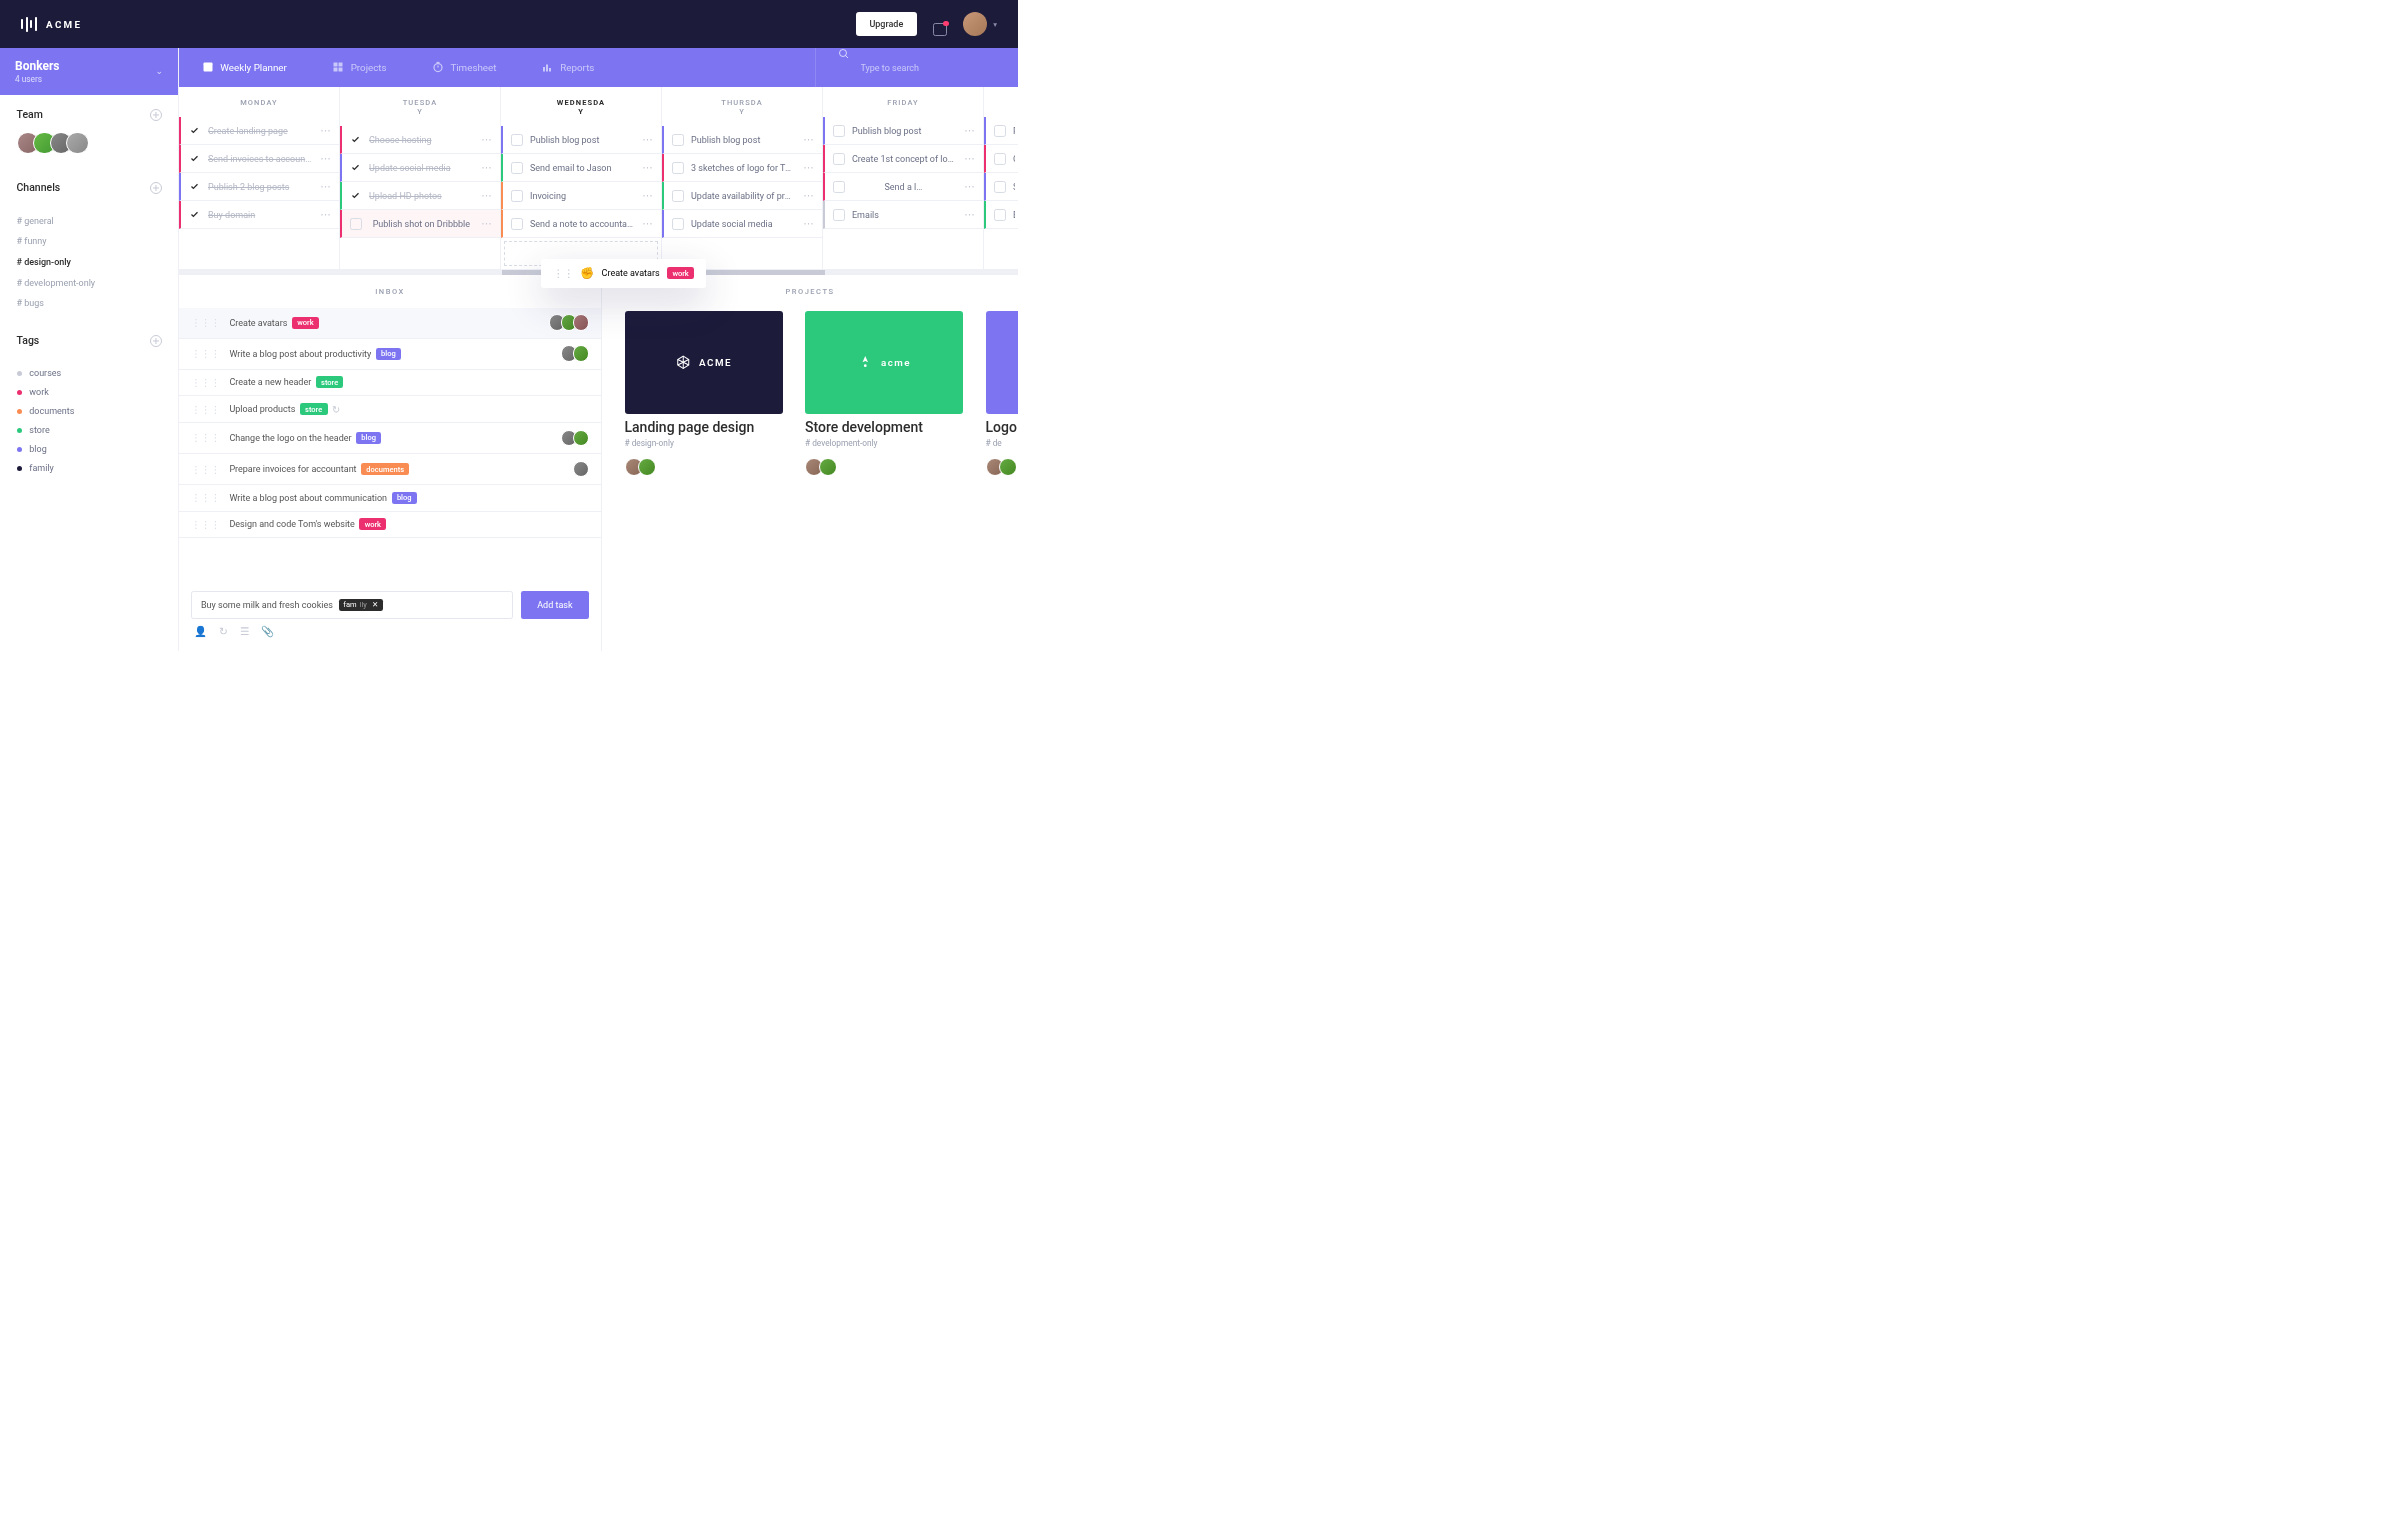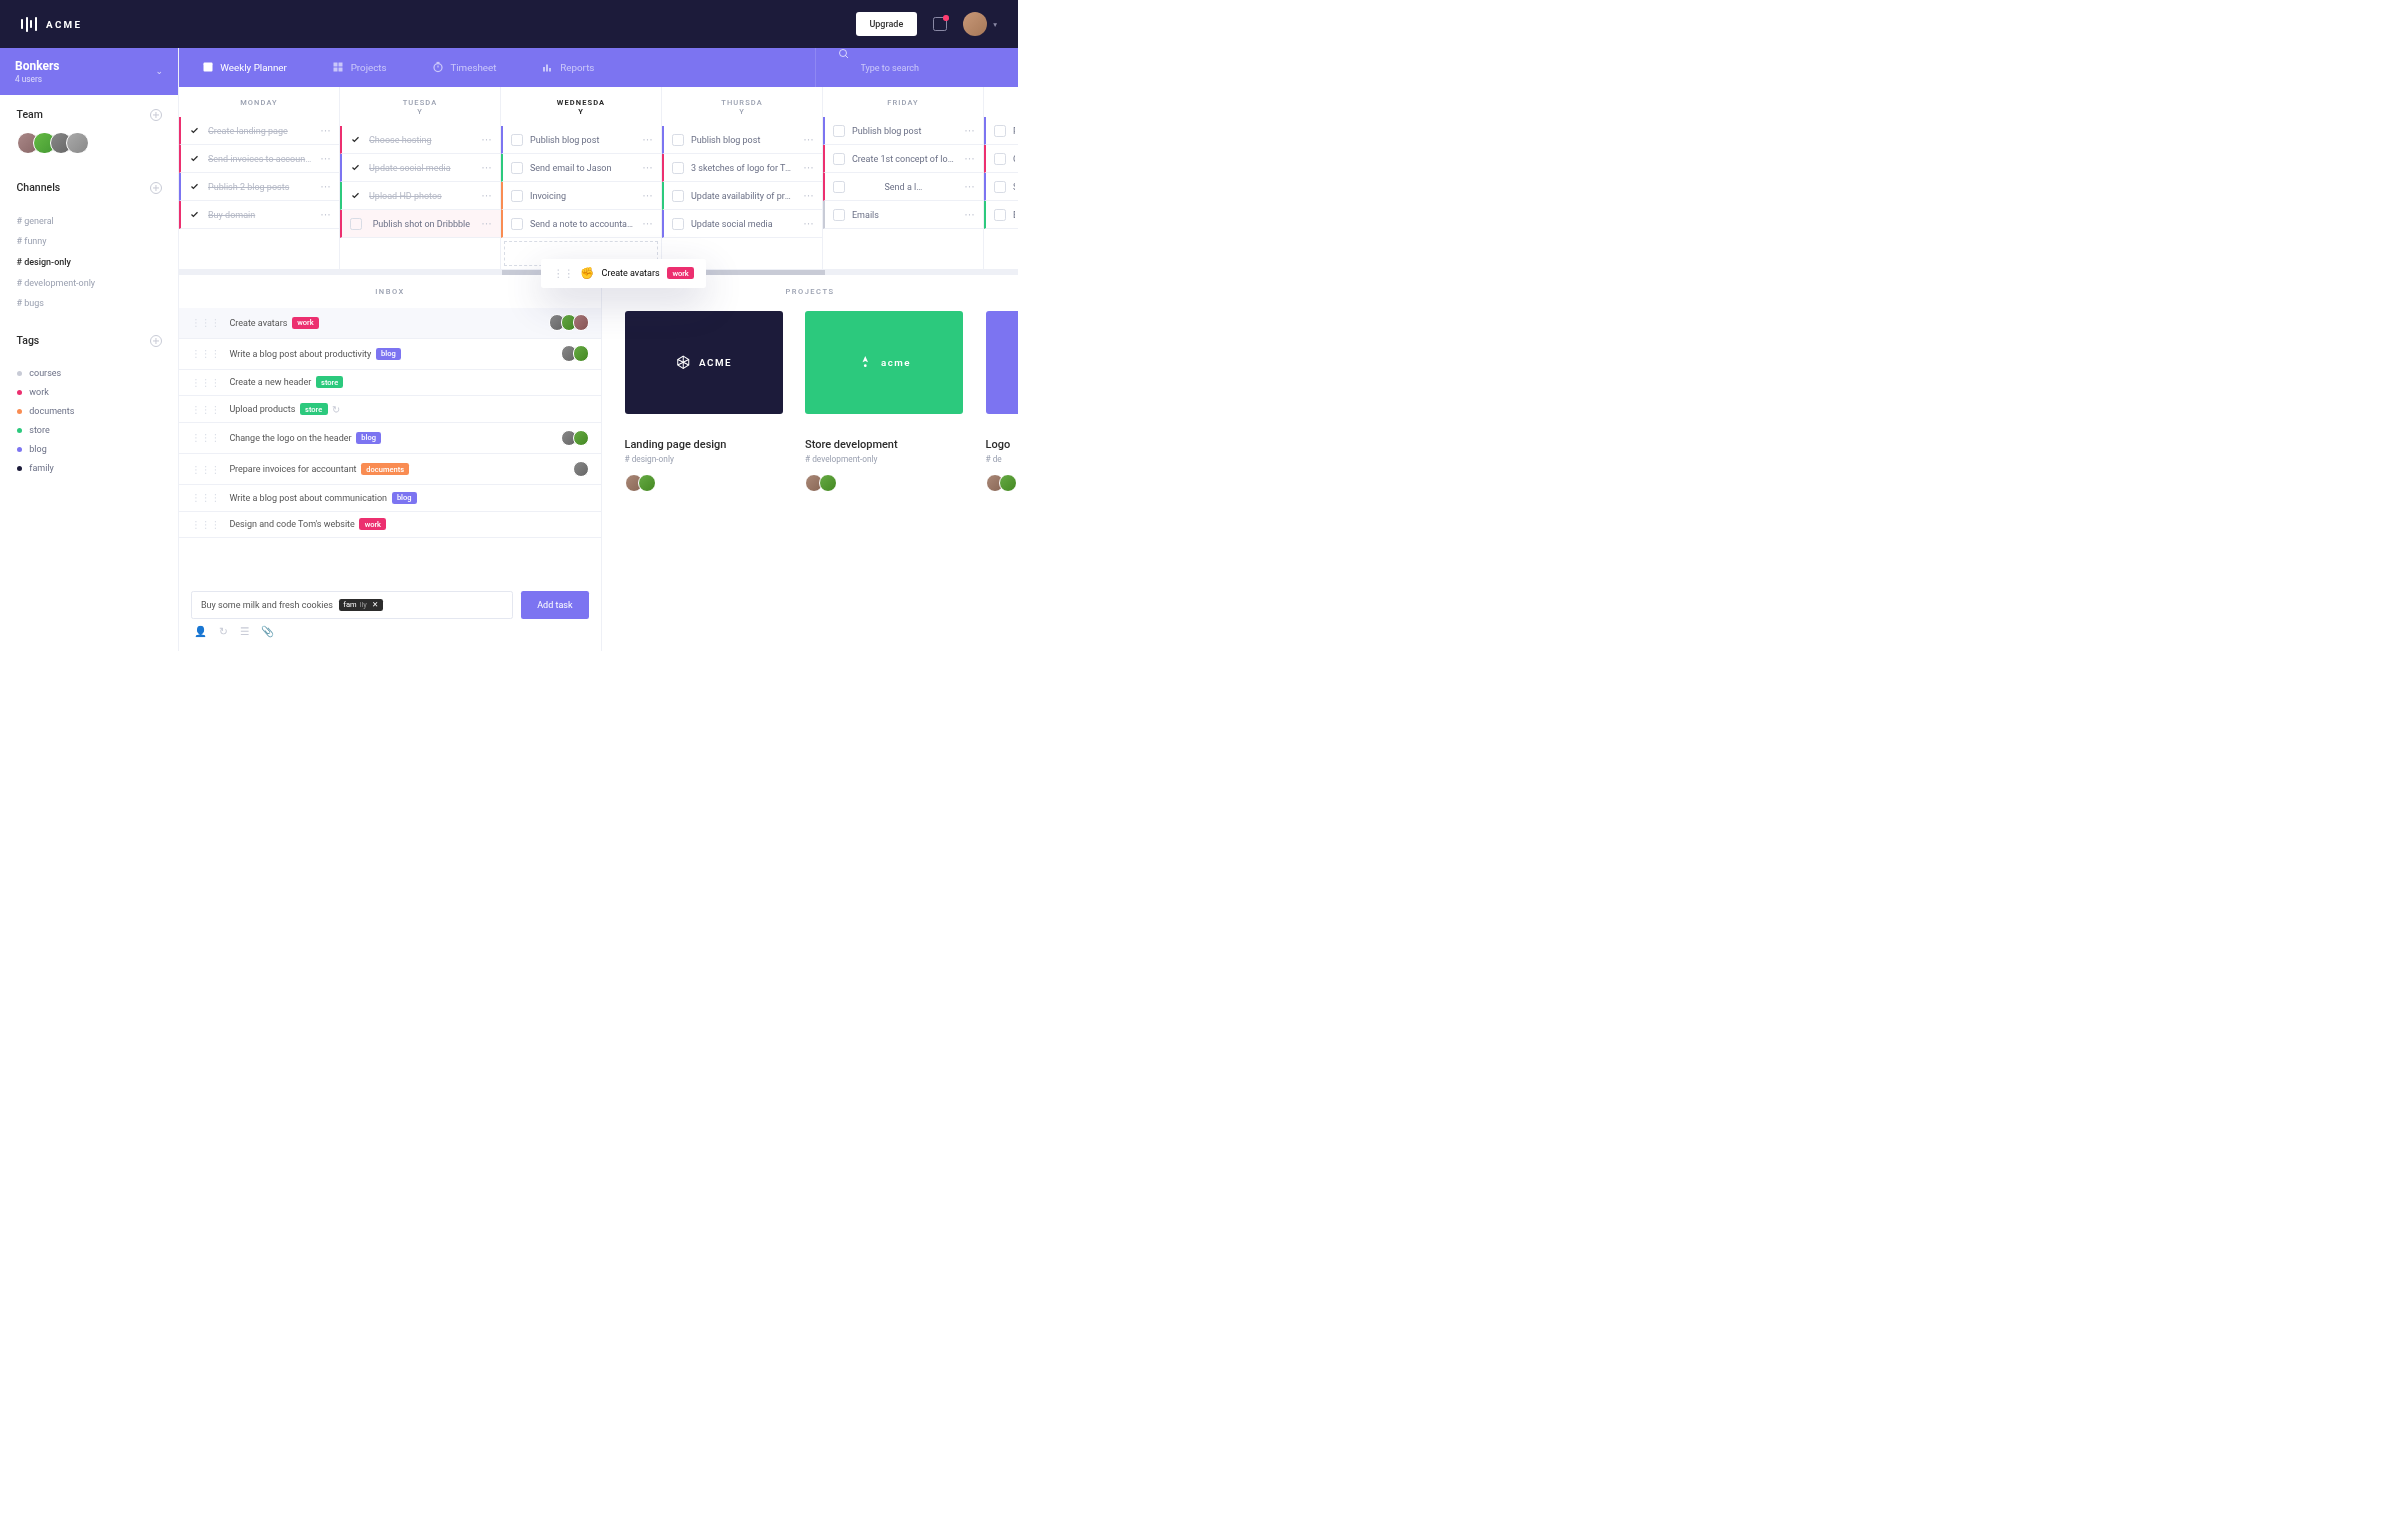--- a/index.html
+++ b/index.html
@@ -5,21 +5,21 @@
 *{margin:0;padding:0;box-sizing:border-box;font-family:-apple-system,BlinkMacSystemFont,"Segoe UI",Roboto,sans-serif}
 body{background:#fff;width:1018px;height:651px;overflow:hidden}
 .topbar{height:48px;background:#1c1b3a;display:flex;align-items:center;padding:0 21px;justify-content:space-between}
 .logo{display:flex;align-items:center;gap:9px;color:#fff;font-weight:700;letter-spacing:2.3px;font-size:9.8px}
 .logo-icon{display:flex;gap:2.3px;align-items:center}
 .logo-icon span{width:2.3px;background:#fff;border-radius:0.8px}
 .logo-icon span:nth-child(1){height:10.5px}
 .logo-icon span:nth-child(2){height:15px}
 .logo-icon span:nth-child(3){height:7.5px}
 .logo-icon span:nth-child(4){height:13.5px}
-.topbar-right{display:flex;align-items:center;gap:16.5px}
+.topbar-right{display:flex;align-items:flex-end;gap:16.5px}
 .upgrade-btn{background:#fff;color:#333;border:none;padding:6.8px 13.5px;border-radius:3px;font-size:9px;font-weight:500;cursor:pointer}
 .notif-icon{width:13.5px;height:13.5px;border:1.5px solid #8a89a5;border-radius:2.3px;position:relative}
 .notif-icon::after{content:"";position:absolute;top:-3px;right:-3px;width:5.3px;height:5.3px;background:#ff3d71;border-radius:50%}
 .avatar-sm{width:24px;height:24px;border-radius:50%;background:linear-gradient(135deg,#c89878,#a67858)}
 .layout{display:flex;height:calc(100% - 48px)}
 .sidebar{width:179px;background:#fff;border-right:0.8px solid #eef0f6;display:flex;flex-direction:column}
 .ws-header{background:#7c74f1;color:#fff;padding:10.5px 15px;display:flex;justify-content:space-between;align-items:center}
 .ws-name{font-size:12px;font-weight:700}
 .ws-sub{font-size:8.3px;opacity:.75;margin-top:1.5px}
 .ws-chev{opacity:.7;font-size:9px}
@@ -89,21 +89,21 @@
 .fam-pill .cursor-part{opacity:.5}
 .compose-row{display:flex;gap:7.5px}
 .compose-row .compose-box{flex:1}
 .add-task-btn{background:#7c74f1;color:#fff;border:none;padding:0 16.5px;border-radius:2.3px;font-size:9px;cursor:pointer}
 .compose-icons{display:flex;gap:12px;padding:6px 3px;color:#c8cbd6;font-size:10.5px}
 .projects-wrap{flex:1;padding-left:22.5px;overflow:hidden}
 .proj-row{display:flex;gap:22.5px;padding-top:3px}
 .proj-card{width:158px;flex-shrink:0}
 .proj-thumb{height:103px;border-radius:3px;display:flex;align-items:center;justify-content:center;color:#fff;font-weight:600;letter-spacing:1.5px;font-size:9.8px;gap:7.5px}
 .proj-thumb svg{width:16.5px;height:16.5px}
-.proj-title{font-size:11px;color:#2c2c2c;margin-top:24px;font-weight:500}
+.proj-title{font-size:14px;color:#2c2c2c;margin-top:5px;font-weight:500}
 .proj-ch{font-size:8.3px;color:#9aa0b0;margin-top:3px}
 .proj-avs{display:flex;margin-top:10.5px}
 .proj-avs .pav{width:18px;height:18px;border-radius:50%;border:1.5px solid #fff;margin-right:-4.5px}
 .pav:nth-child(1){background:linear-gradient(135deg,#a87,#865)}
 .pav:nth-child(2){background:linear-gradient(135deg,#6a4,#482)}
 .nav-icon{width:12px;height:12px}
 .recur-icon{color:#c8cbd6;font-size:9.8px}
 </style>
 </head>
 <body>

